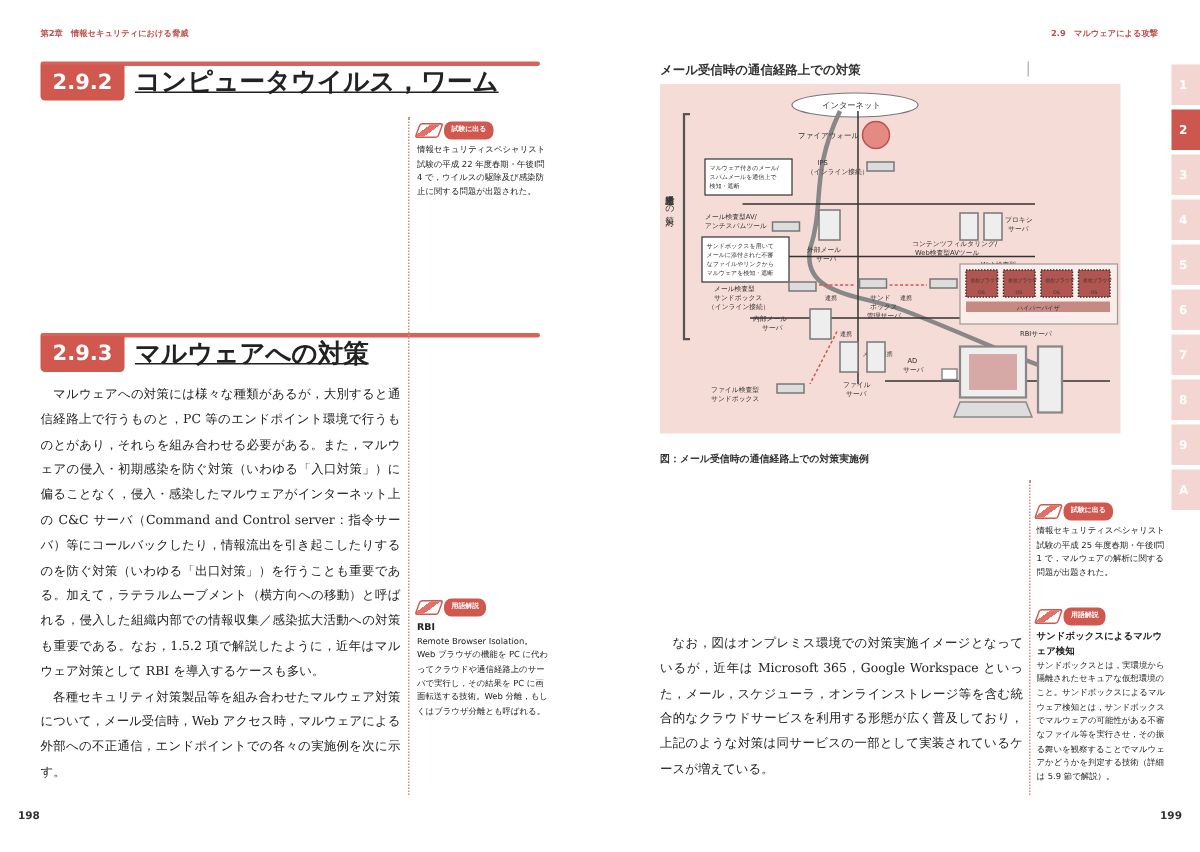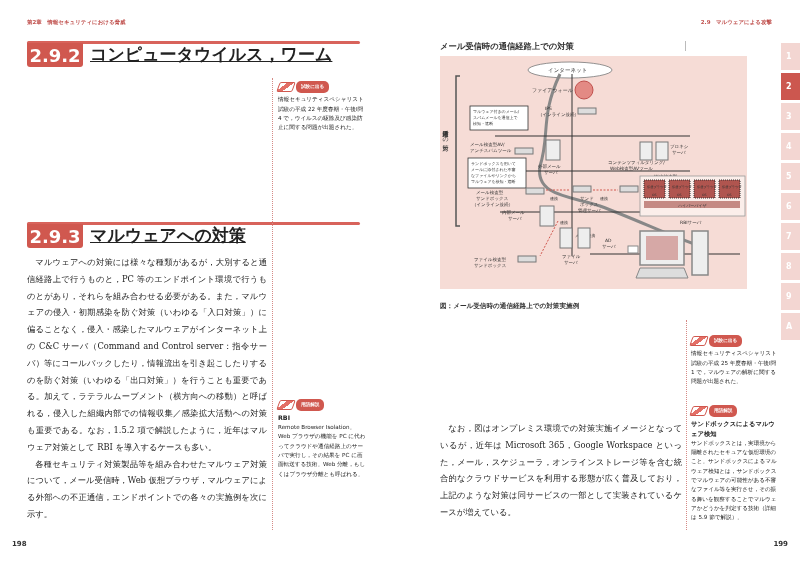--- a/index.html
+++ b/index.html
@@ -9,21 +9,21 @@
   .page { position: absolute; top: 0; height: 568px; }
   .page-left { left: 0; width: 400px; }
   .page-right { left: 400px; width: 400px; }
 
   .running-head { position: absolute; top: 19px; font-family: "DejaVu Sans", sans-serif; font-size: 5.5px; font-weight: bold; color: #c0504d; }
   .running-head.left { left: 27px; }
   .running-head.right { right: 28px; }
 
   .section-head { position: absolute; left: 27px; width: 333px; height: 28px; }
   .section-head .rule { position: absolute; left: 0; right: 0; top: 0; height: 3px; background: #d8635b; border-radius: 2px; }
-  .section-head .num { position: absolute; left: 0; top: 2px; width: 56px; height: 24px; background: #d0584f; border-radius: 0 0 3px 3px; color: #fff; font-family: "DejaVu Sans", sans-serif; font-weight: bold; font-size: 18px; display:flex; align-items:center; justify-content:center; }
+  .section-head .num { position: absolute; left: 0; top: 2px; width: 56px; height: 24px; background: #d0584f; border-radius: 0 0 3px 3px; color: #fff; font-family: "DejaVu Sans", sans-serif; font-weight: bold; font-size: 14px; display:flex; align-items:center; justify-content:center; }
   .section-head .title { position: absolute; left: 63px; top: 2px; font-family: "DejaVu Sans", sans-serif; font-weight: bold; font-size: 17px; color: #222; white-space: nowrap; text-decoration: underline; }
 
   .body-text { position: absolute; font-size: 8.3px; line-height: 16.8px; color: #222; text-align: justify; }
   .body-text p { text-indent: 1em; }
 
   .margin-col { position: absolute; border-left: 1px dotted #d58a85; }
   .note { position: absolute; font-family: "DejaVu Sans", sans-serif; font-size: 5.6px; line-height: 9.3px; color: #222; }
   .note .badge { display: inline-flex; align-items: center; height: 10px; margin-bottom: 3px; }
   .note .badge .pen { width: 16px; height: 10px; background: linear-gradient(135deg, #fff 30%, #e36f66 30%, #e36f66 60%, #fff 60%); border: 1px solid #d0584f; border-radius: 2px; transform: skewX(-20deg); }
   .note .badge .lbl { margin-left: 2px; background: #d0584f; color: #fff; font-size: 4.6px; font-weight: bold; padding: 1px 5px; border-radius: 5px; }
@@ -60,21 +60,21 @@
     <div class="title">コンピュータウイルス，ワーム</div>
   </div>
 
   <div class="section-head" style="top:222px;">
     <div class="rule"></div>
     <div class="num">2.9.3</div>
     <div class="title">マルウェアへの対策</div>
   </div>
   <div class="body-text" style="left:27px; top:254px; width:240px;">
     <p>マルウェアへの対策には様々な種類があるが，大別すると通信経路上で行うものと，PC 等のエンドポイント環境で行うものとがあり，それらを組み合わせる必要がある。また，マルウェアの侵入・初期感染を防ぐ対策（いわゆる「入口対策」）に偏ることなく，侵入・感染したマルウェアがインターネット上の C&amp;C サーバ（Command and Control server：指令サーバ）等にコールバックしたり，情報流出を引き起こしたりするのを防ぐ対策（いわゆる「出口対策」）を行うことも重要である。加えて，ラテラルムーブメント（横方向への移動）と呼ばれる，侵入した組織内部での情報収集／感染拡大活動への対策も重要である。なお，1.5.2 項で解説したように，近年はマルウェア対策として RBI を導入するケースも多い。</p>
-    <p>各種セキュリティ対策製品等を組み合わせたマルウェア対策について，メール受信時，Web 仮想ブラウザ，マルウェアによる外部への不正通信，エンドポイントでの各々の実施例を次に示す。</p>
+    <p>各種セキュリティ対策製品等を組み合わせたマルウェア対策について，メール受信時，Web アクセス時，マルウェアによる外部への不正通信，エンドポイントでの各々の実施例を次に示す。</p>
   </div>
 
   <div class="margin-col" style="left:272px; top:78px; height:452px;"></div>
   <div class="note" style="left:278px; top:82px; width:88px;">
     <div class="badge">
         <span class="pen"></span>
         <span class="lbl">試験に出る</span>
       </div>
     <div>情報セキュリティスペシャリスト試験の平成 22 年度春期・午後Ⅰ問 4 で，ウイルスの駆除及び感染防止に関する問題が出題された。</div>
   </div>

